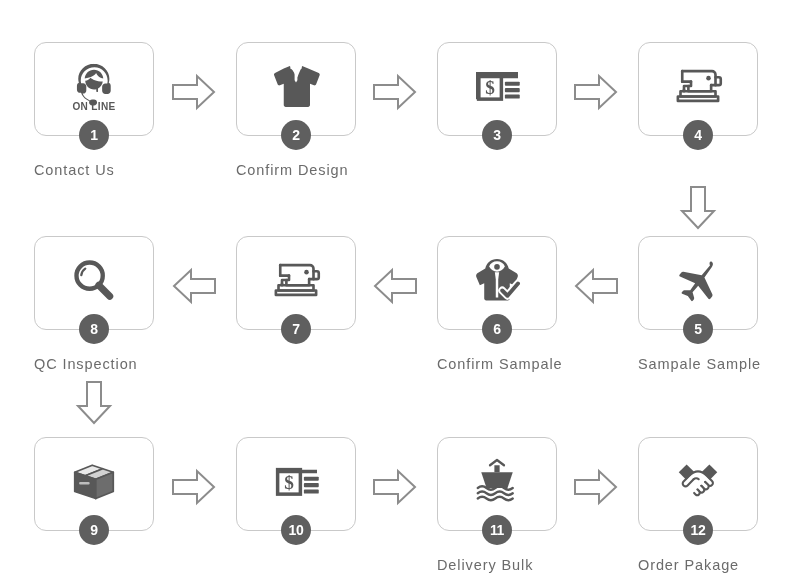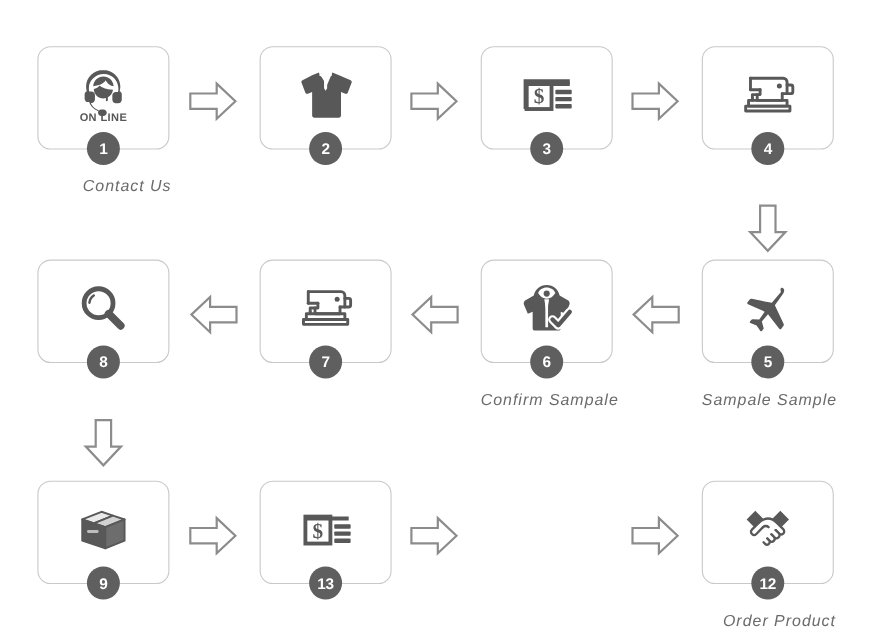--- a/index.html
+++ b/index.html
@@ -60,26 +60,25 @@
     background: #5f5f5f;
     color: #ffffff;
     font-size: 14px;
     font-weight: bold;
     line-height: 30px;
     text-align: center;
     letter-spacing: -0.3px;
   }
   .step-label {
     margin-top: 26px;
-    text-align: right;
+    text-align: left;
     font-size: 14.5px;
     letter-spacing: 0.9px;
     color: #6b6b6b;
     white-space: nowrap;
-    font-style: italic;
   }
 
   
   .arrow {
     position: absolute;
   }
   .arrow svg {
     display: block;
     width: 100%;
     height: 100%;
@@ -120,20 +119,21 @@
   <div class="step" style="left:236px; top:42px;">
     <div class="step-box">
       <span class="step-icon">
         <svg viewBox="0 0 64 64">
           <path d="M25 9 L18 12 8 17 c-1 .5-1.4 1.7-1 2.7l4 10.4c.4 1 1.5 1.5 2.5 1.1l4.5-1.8v24.4c0 1.2 1 2.2 2.2 2.2h25.6c1.2 0 2.2-1 2.2-2.2V29.4l4.5 1.8c1 .4 2.1-.1 2.5-1.1l4-10.4c.4-1-.1-2.2-1-2.7L46 12l-7-3-3.6 8.5-1.8 4.3c-.3.7-1.3.7-1.6 0l-1.8-4.3z" fill="#585858"></path>
           <path d="M25.6 9.3 L32 11.8 38.4 9.3 38.4 12.3 33.6 14.2 33.6 25.5 32 28 30.4 25.5 30.4 14.2 25.6 12.3z" fill="#ffffff"></path>
         </svg>
       </span>
       <span class="badge">2</span>
     </div>
+    <div class="step-label">Confirm Design</div>
   </div>
 
   <div class="arrow arrow-h" style="left:372px; top:72px;">
     <svg viewBox="0 0 46 40">
         <path d="M2 13 h24 V4 l17 16 -17 16 v-9 H2 z" fill="#ffffff" stroke="#8c8c8c" stroke-width="2" stroke-linejoin="miter"></path>
       </svg>
   </div>
 
   <div class="step" style="left:437px; top:42px;">
     <div class="step-box">
@@ -192,20 +192,21 @@
     <div class="step-box">
       <span class="step-icon">
         <svg viewBox="0 0 64 64">
           <circle cx="27" cy="27" r="15" fill="none" stroke="#585858" stroke-width="5"></circle>
           <path d="M22 19 a10 10 0 0 0 -4.5 7.5" fill="none" stroke="#585858" stroke-width="2.6" stroke-linecap="round"></path>
           <path d="M37.5 38 L50 50.5" stroke="#585858" stroke-width="8" stroke-linecap="round"></path>
         </svg>
       </span>
       <span class="badge">8</span>
     </div>
+    <div class="step-label">QC Inspection</div>
   </div>
 
   <div class="arrow arrow-h" style="left:171px; top:266px;">
     <svg viewBox="0 0 46 40">
         <path d="M44 13 H20 V4 L3 20 l17 16 v-9 h24 z" fill="#ffffff" stroke="#8c8c8c" stroke-width="2" stroke-linejoin="miter"></path>
       </svg>
   </div>
 
   <div class="step" style="left:236px; top:236px;">
     <div class="step-box">
@@ -305,30 +306,46 @@
       <span class="step-icon">
         <svg viewBox="0 0 64 64">
           <rect x="11" y="19" width="26" height="28" fill="none" stroke="#585858" stroke-width="4"></rect>
           <path d="M11 19 h45 v4 H11 z" fill="#585858"></path>
           <text x="24" y="41" font-family="'Liberation Serif', serif" font-size="22" font-weight="bold" fill="#585858" text-anchor="middle">$</text>
           <rect x="41" y="27" width="17" height="4.6" rx="1" fill="#585858"></rect>
           <rect x="41" y="34.4" width="17" height="4.6" rx="1" fill="#585858"></rect>
           <rect x="41" y="41.8" width="17" height="4.6" rx="1" fill="#585858"></rect>
         </svg>
       </span>
-      <span class="badge">13</span>
+      <span class="badge">10</span>
     </div>
   </div>
 
   <div class="arrow arrow-h" style="left:372px; top:467px;">
     <svg viewBox="0 0 46 40">
         <path d="M2 13 h24 V4 l17 16 -17 16 v-9 H2 z" fill="#ffffff" stroke="#8c8c8c" stroke-width="2" stroke-linejoin="miter"></path>
       </svg>
   </div>
 
+  <div class="step" style="left:437px; top:437px;">
+    <div class="step-box">
+      <span class="step-icon">
+        <svg viewBox="0 0 64 64">
+          <path d="M24 14 L32 8 L40 14" fill="none" stroke="#585858" stroke-width="2.6" stroke-linecap="round" stroke-linejoin="round"></path>
+          <path d="M29 14 h6 v8 h-6 z" fill="#585858"></path>
+          <path d="M14 22 h36 l-6 18 H20 z" fill="#585858"></path>
+          <path d="M10 40 q5 -4 10 0 t10 0 t10 0 t10 0" fill="none" stroke="#585858" stroke-width="2.6" stroke-linecap="round"></path>
+          <path d="M10 46 q5 -4 10 0 t10 0 t10 0 t10 0" fill="none" stroke="#585858" stroke-width="2.6" stroke-linecap="round"></path>
+          <path d="M10 52 q5 -4 10 0 t10 0 t10 0 t10 0" fill="none" stroke="#585858" stroke-width="2.6" stroke-linecap="round"></path>
+        </svg>
+      </span>
+      <span class="badge">11</span>
+    </div>
+    <div class="step-label">Delivery Bulk</div>
+  </div>
 
   <div class="arrow arrow-h" style="left:573px; top:467px;">
     <svg viewBox="0 0 46 40">
         <path d="M2 13 h24 V4 l17 16 -17 16 v-9 H2 z" fill="#ffffff" stroke="#8c8c8c" stroke-width="2" stroke-linejoin="miter"></path>
       </svg>
   </div>
 
   <div class="step" style="left:638px; top:437px;">
     <div class="step-box">
       <span class="step-icon">
@@ -340,16 +357,16 @@
             <path d="M31.5 41.8 l1.6 1.6 c1.1 1.1 1.1 2.8 0 3.9 -1.1 1.1 -2.8 1.1 -3.9 0 l-1.6-1.6"></path>
             <path d="M22 26 l-6.5 6.5 c-1.3 1.3-1.3 3.3 0 4.6 1.3 1.3 3.3 1.3 4.6 0 L27 30"></path>
             <path d="M27 30 c1.6-1.6 4.2-1.6 5.8 0"></path>
           </g>
           <path d="M10 22 L19 13 L27.5 21.5 L18.5 30.5 z" fill="#585858"></path>
           <path d="M54 22 L45 13 L36.5 21.5 L45.5 30.5 z" fill="#585858"></path>
         </svg>
       </span>
       <span class="badge">12</span>
     </div>
-    <div class="step-label">Order Product</div>
+    <div class="step-label">Order Pakage</div>
   </div>
 
 </div>
 
 </body></html>

